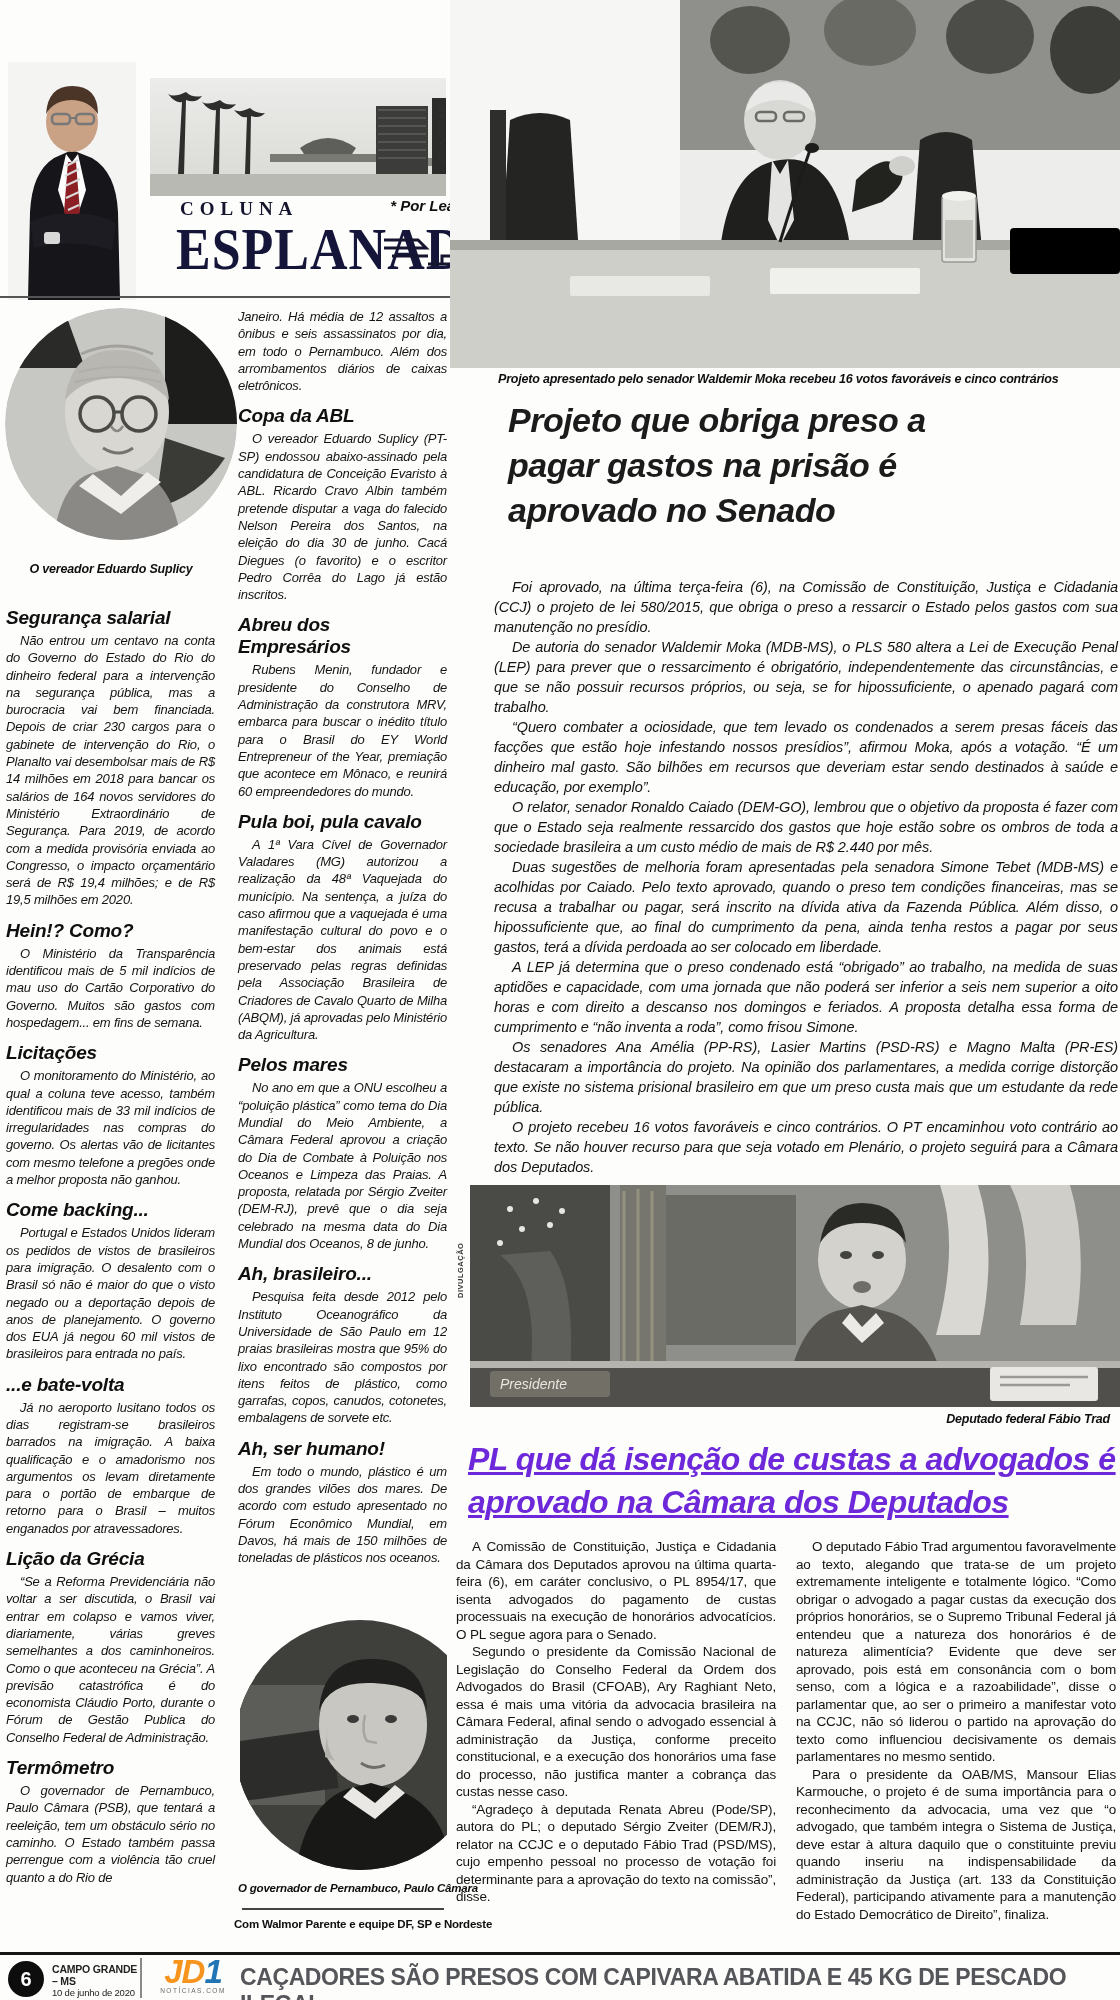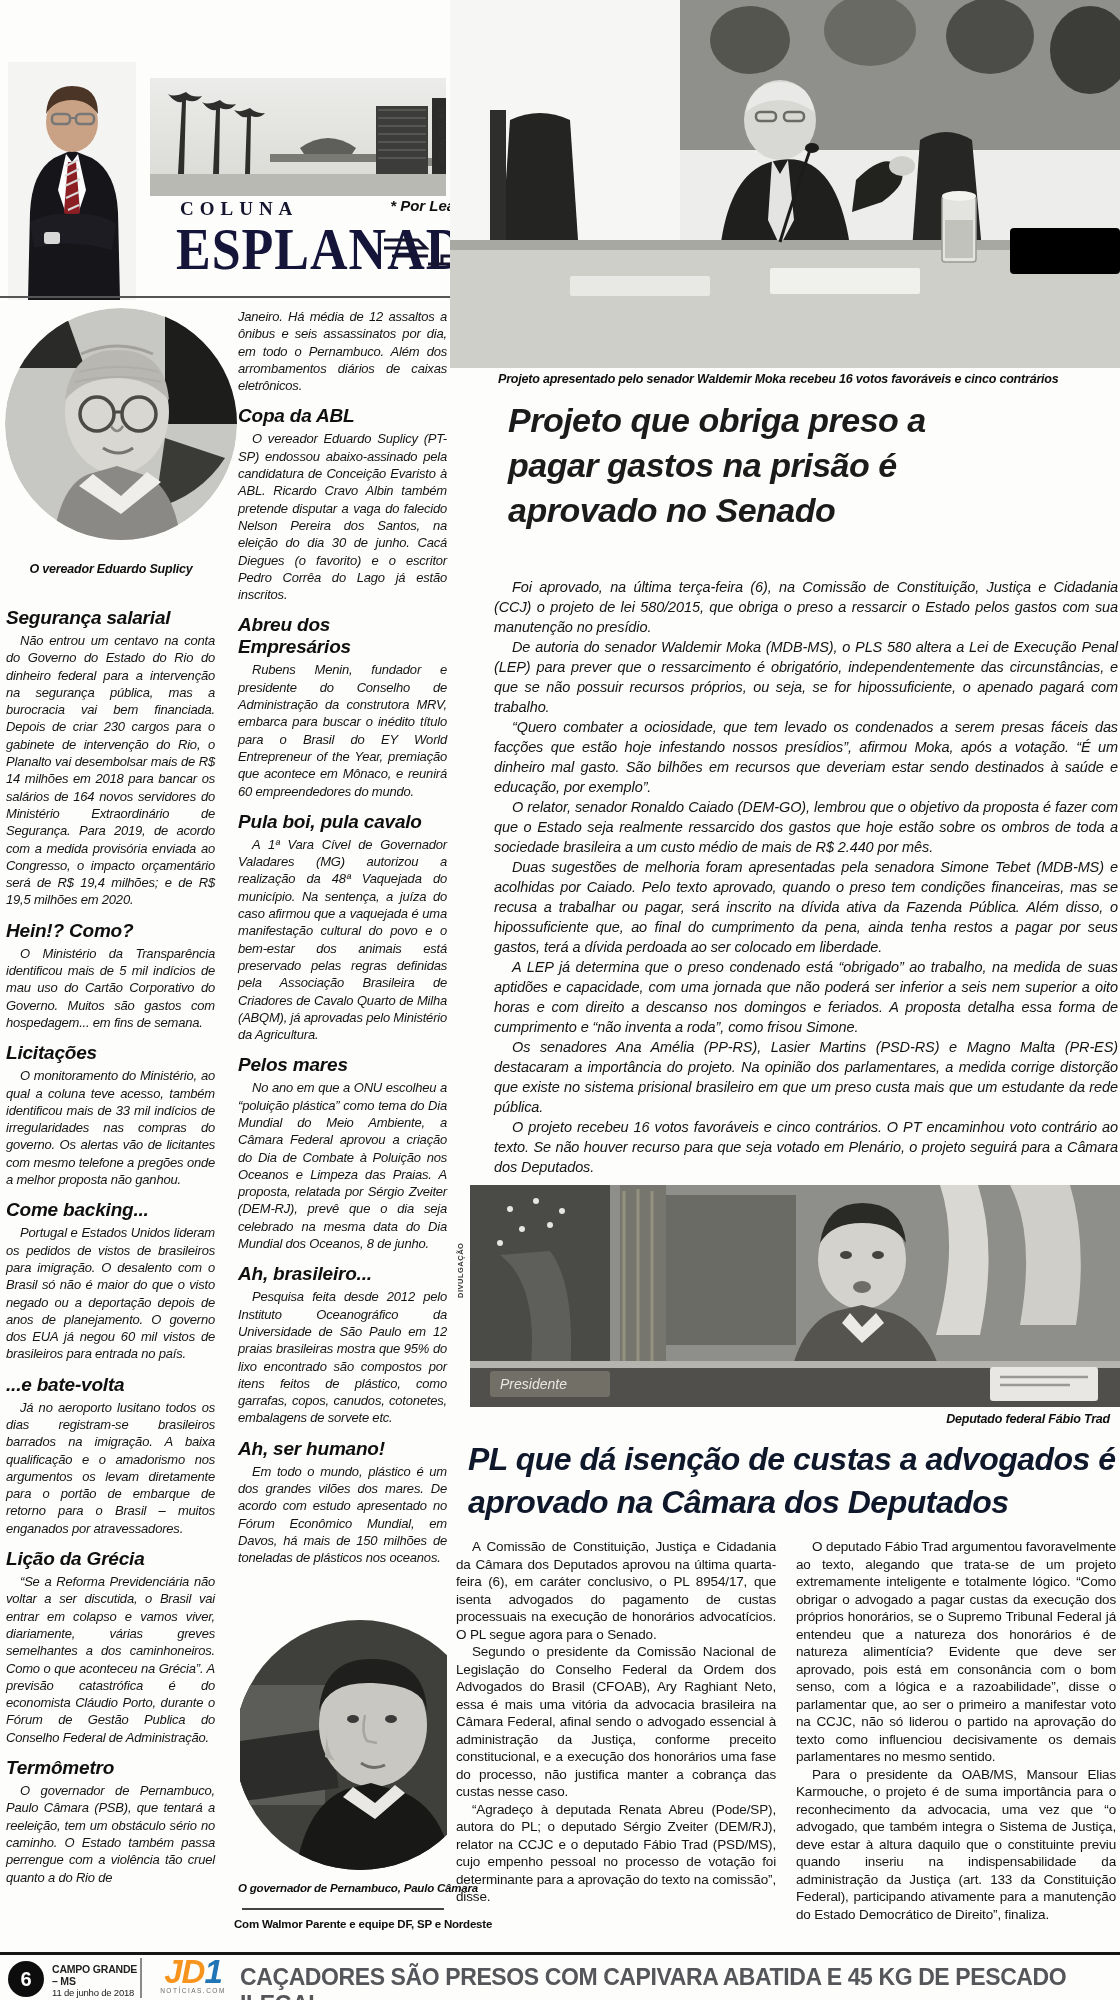--- a/index.html
+++ b/index.html
@@ -19,21 +19,21 @@
   .news-col p{font-size:13px;line-height:17.3px;text-align:justify;text-indent:14px;margin:0;
               letter-spacing:-0.2px;color:#141414;}
   .caption{font-size:12.5px;font-weight:bold;font-style:italic;color:#0f0f0f;letter-spacing:-0.2px;}
   .photo-credit{writing-mode:vertical-rl;transform:rotate(180deg);font-size:7.5px;font-weight:bold;
                 letter-spacing:0.5px;color:#333;font-style:normal;}
   
   .senate-headline{font-size:34px;line-height:45px;font-weight:bold;font-style:italic;color:#1b1b1b;letter-spacing:-0.5px;}
   .article-body{font-style:italic;}
   .article-body p{font-size:14.5px;line-height:20px;text-align:justify;text-indent:18px;margin:0;color:#141414;letter-spacing:-0.1px;}
   
-  .chamber-headline{font-size:32px;line-height:43px;font-weight:bold;font-style:italic;color:#0f172a;letter-spacing:-0.5px;}
+  .chamber-headline{font-size:32px;line-height:43px;font-weight:bold;font-style:italic;color:#6d28d9;letter-spacing:-0.5px;text-decoration:underline;}
   .chamber-col{}
   .chamber-col p{font-size:13.5px;line-height:17.5px;text-align:justify;text-indent:16px;margin:0;color:#141414;letter-spacing:-0.15px;}
   
   .circle-photo{border-radius:50%;overflow:hidden;}
   
   .footer-rule{background:#161616;height:3px;}
   .page-circle{width:36px;height:36px;border-radius:50%;background:#0d0d0d;color:#fff;
                display:flex;align-items:center;justify-content:center;font-weight:bold;font-size:20px;}
   .footer-city{font-size:10.5px;font-weight:bold;color:#222;letter-spacing:-0.2px;}
   .footer-date{font-size:9.5px;color:#222;letter-spacing:-0.2px;}
@@ -325,21 +325,21 @@
     <p>O deputado Fábio Trad argumentou favoravelmente ao texto, alegando que trata-se de um projeto extremamente inteligente e totalmente lógico. “Como obrigar o advogado a pagar custas da execução dos próprios honorários, se o Supremo Tribunal Federal já entendeu que a natureza dos honorários é de natureza alimentícia? Evidente que deve ser aprovado, pois está em consonância com o bom senso, com a lógica e a razoabilidade”, disse o parlamentar que, ao ser o primeiro a manifestar voto na CCJC, não só liderou o partido na aprovação do texto como influenciou decisivamente os demais parlamentares no mesmo sentido.</p>
     <p>Para o presidente da OAB/MS, Mansour Elias Karmouche, o projeto é de suma importância para o reconhecimento da advocacia, uma vez que “o advogado, que também integra o Sistema de Justiça, deve estar à altura daquilo que o constituinte previu quando inseriu na indispensabilidade da administração da Justiça (art. 133 da Constituição Federal), participando ativamente para a manutenção do Estado Democrático de Direito”, finaliza.</p>
   </div>
 
   <div class="abs footer-rule" style="left:0px;top:1952px;width:1120px;"></div>
   <div class="abs page-circle" style="left:8px;top:1961px;">
     <span>6</span>
   </div>
   <div class="abs" style="left:52px;top:1963px;width:86px;">
     <div class="footer-city">CAMPO GRANDE – MS</div>
-    <div class="footer-date">11 de junho de 2018</div>
+    <div class="footer-date">10 de junho de 2020</div>
   </div>
   <div class="abs footer-divider" style="left:140px;top:1958px;height:40px;"></div>
   <div class="abs" style="left:154px;top:1957px;width:78px;text-align:center;">
     <div class="jd1"><span class="jd">JD</span><span class="one">1</span></div>
     <div class="jd1-sub">NOTÍCIAS.COM</div>
   </div>
   <div class="abs footer-headline" style="left:240px;top:1964px;width:878px;">CAÇADORES SÃO PRESOS COM CAPIVARA ABATIDA E 45 KG DE PESCADO ILEGAL</div>
 
 </div>
 

